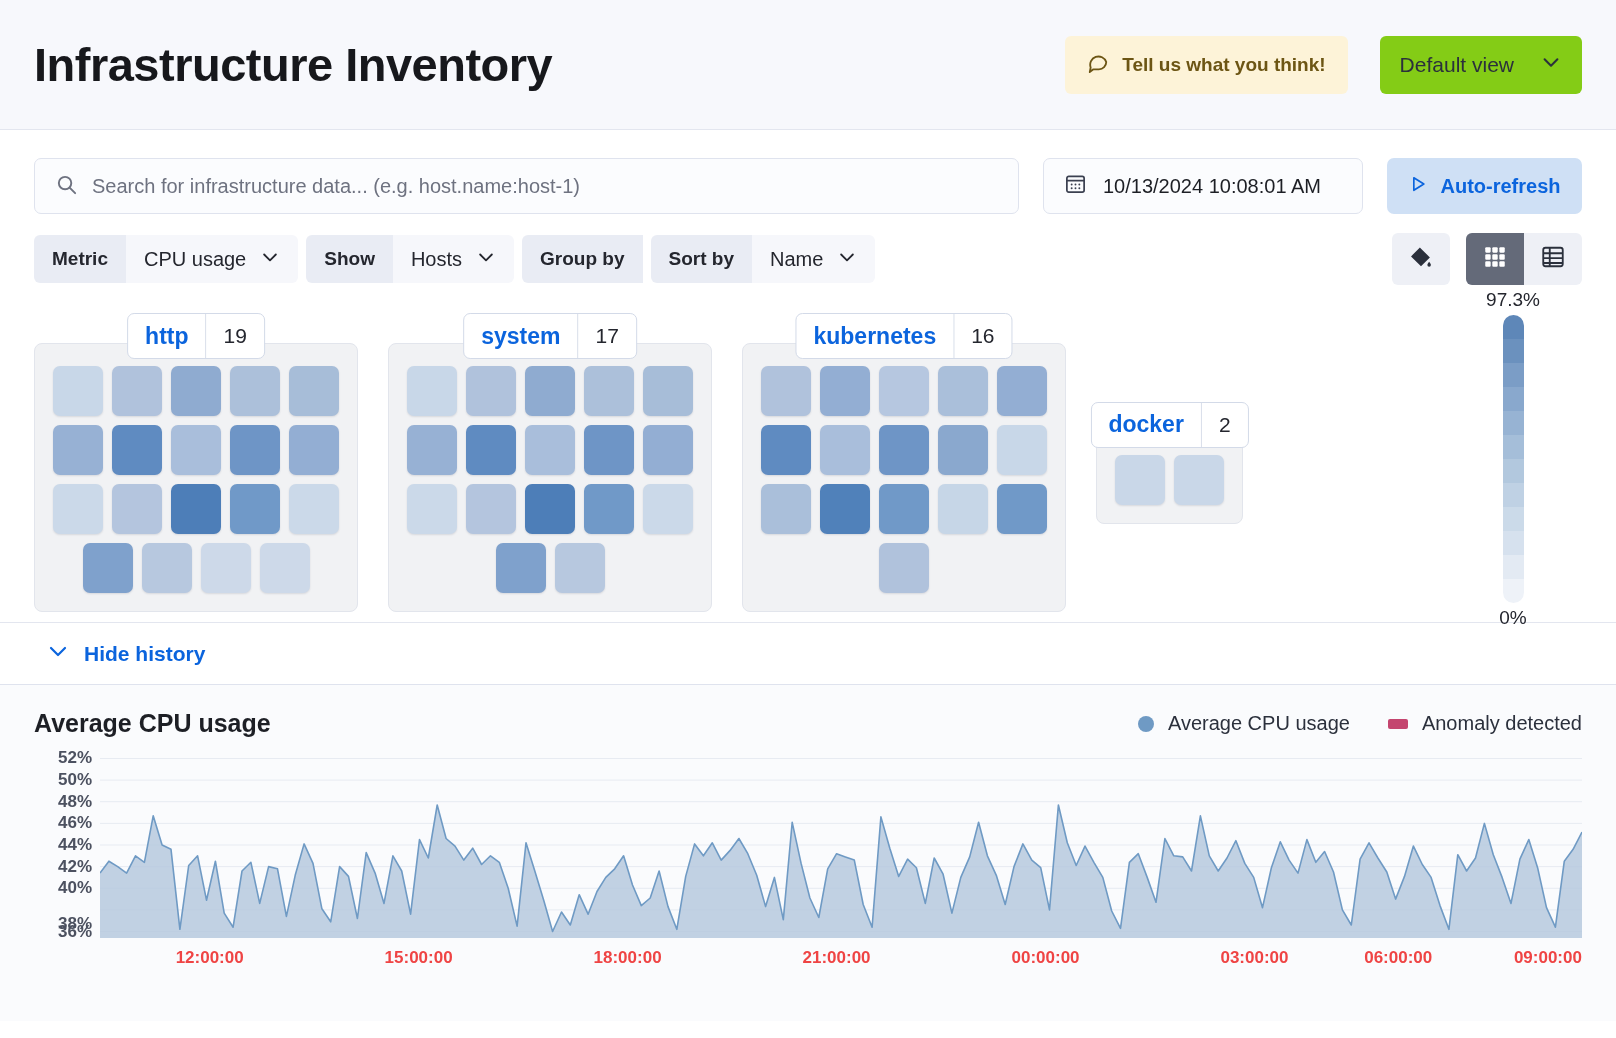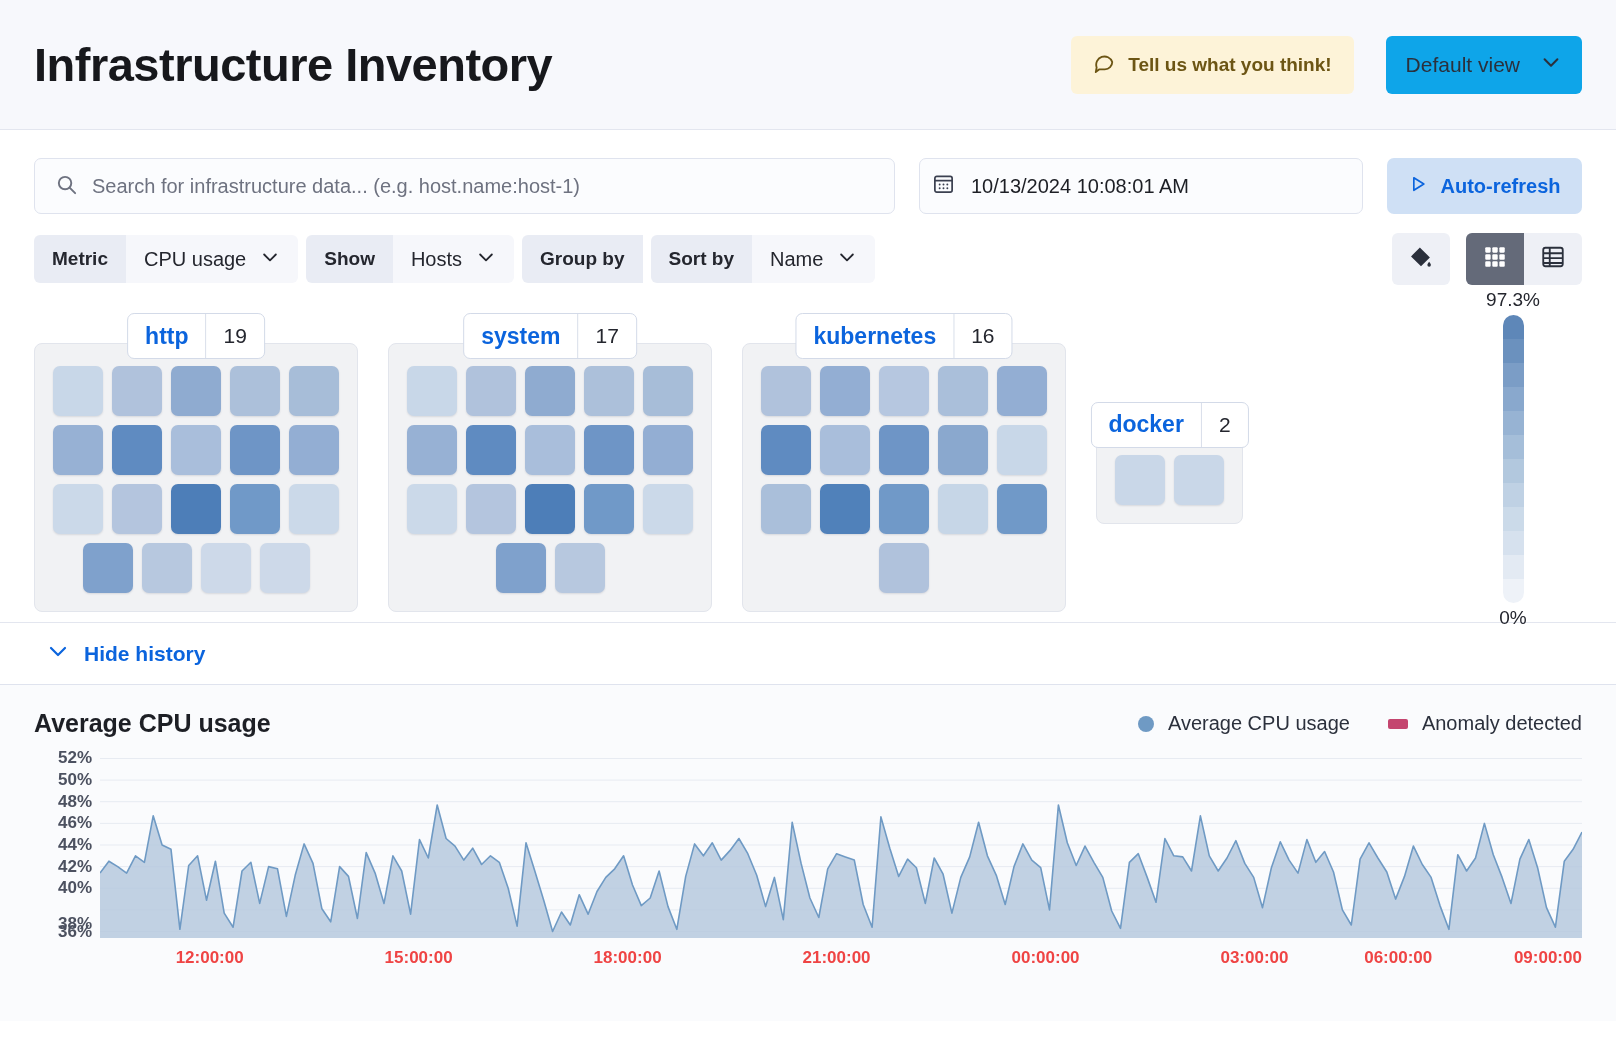--- a/index.html
+++ b/index.html
@@ -23,44 +23,44 @@
   .header-right { display: flex; align-items: center; gap: 32px; }
   .feedback-btn {
     background: #fdf3d8; color: #6c5514;
     border: none; border-radius: 6px;
     padding: 0 22px; height: 58px;
     display: flex; align-items: center; gap: 13px;
     font-size: 19px; font-weight: 700; cursor: pointer;
     font-family: inherit;
   }
   .view-btn {
-    background: #0ea5e9; color: #2b303c;
+    background: #84cc16; color: #2b303c;
     border: none; border-radius: 6px;
     padding: 0 20px; height: 58px;
-    display: flex; align-items: center; gap: 20px;
+    display: flex; align-items: center; gap: 26px;
     font-size: 21px; cursor: pointer; font-family: inherit;
   }
 
   
   .toolbar { padding: 28px 34px 0 34px; background:#ffffff; }
   .toolbar-row1 { display: flex; align-items: center; gap: 24px; }
   .search-box {
     flex: 1; height: 56px; background: #fbfcfe;
     border: 1px solid #dfe3ee; border-radius: 7px;
     display: flex; align-items: center; gap: 14px; padding: 0 20px;
   }
   .search-box input {
     border: none; outline: none; background: transparent;
     font-size: 20px; font-family: inherit; color: #1d1f25; width: 100%;
   }
   .search-box input::placeholder { color: #6e7280; }
   .date-box {
-    width: 444px; height: 56px; background: #fbfcfe;
+    width: 320px; height: 56px; background: #fbfcfe;
     border: 1px solid #dfe3ee; border-radius: 7px;
-    display: flex; align-items: center; gap: 16px; padding: 0 12px;
+    display: flex; align-items: center; gap: 16px; padding: 0 20px;
     font-size: 20px; color: #1d1f25; cursor: pointer;
   }
   .refresh-btn {
     width: 195px; height: 56px; background: #cfe0f5; color: #0b64dd;
     border: none; border-radius: 7px;
     display: flex; align-items: center; justify-content: center; gap: 12px;
     font-size: 20px; font-weight: 700; cursor: pointer; font-family: inherit;
   }
 
   .toolbar-row2 { display: flex; align-items: center; margin-top: 21px; position: relative; }

